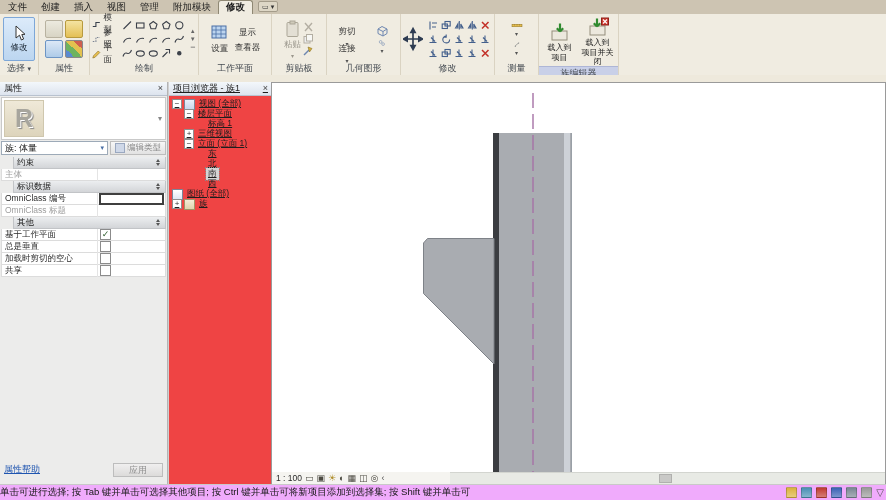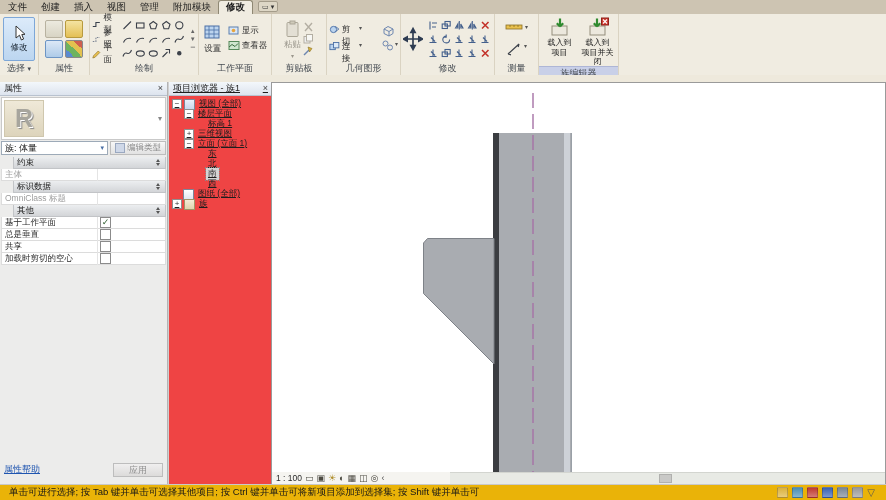--- a/index.html
+++ b/index.html
@@ -31,21 +31,21 @@
   .mini{width:16px;height:16px;border-radius:2px;}
   .draw-left{display:flex;flex-direction:column;gap:1px;font-size:8.5px;color:#333;}
   .draw-left .drow{display:flex;align-items:center;gap:2px;height:14px;}
   .dglyph{width:12px;height:11px;}
   .toolgrid{display:grid;grid-template-columns:repeat(5,13px);grid-auto-rows:14px;gap:0;}
   .tool{width:13px;height:14px;display:flex;align-items:center;justify-content:center;}
   .tool svg{stroke:#3c414a;fill:none;stroke-width:1.1;}
   .tool svg .f{fill:#3c414a;}
   .scrollcol{display:flex;flex-direction:column;justify-content:center;gap:2px;font-size:6px;color:#666;width:8px;text-align:center;}
   .vbtn{display:flex;flex-direction:column;align-items:center;font-size:8.5px;color:#333;gap:1px;}
-  .hitem{display:flex;gap:2px;font-size:8.5px;color:#333;height:14px;}
+  .hitem{display:flex;align-items:center;gap:2px;font-size:8.5px;color:#333;height:14px;flex-direction:column;}
   .stack{display:flex;flex-direction:column;gap:1px;justify-content:center;}
   .famedit-btn{width:36px;display:flex;flex-direction:column;align-items:center;font-size:8px;
                line-height:9px;color:#222;text-align:center;gap:1px;}
   .mgrid{display:grid;grid-template-columns:repeat(5,13px);grid-auto-rows:14px;}
   .mtool{width:13px;height:14px;display:flex;align-items:center;justify-content:center;}
   .mtool svg{stroke:#44608c;fill:none;stroke-width:1.1;}
   .mtool.red svg{stroke:#c22f27;stroke-width:1.5;}
   
   .optionsbar{position:absolute;top:75px;left:0;right:0;height:7px;background:#eee9dc;
               border-bottom:1px solid #c6bfae;}
@@ -115,23 +115,23 @@
   .refline{position:absolute;left:255px;top:10px;}
   .viewbar{position:absolute;left:0;bottom:0;height:12px;width:178px;background:#f5f4f0;
            display:flex;align-items:center;gap:3px;padding:0 4px;font-size:8.5px;color:#2a2a2a;box-sizing:border-box;}
   .vi{font-size:9px;line-height:10px;color:#4c4a42;}
   .vi.sun{color:#b08f2e;}
   .vexp{font-size:9px;color:#555;}
   .hscroll{position:absolute;left:178px;right:0;bottom:0;height:12px;background:#e8eae5;
            border-top:1px solid #d3d5d0;box-sizing:border-box;}
   .hthumb{position:absolute;left:209px;top:1px;bottom:1px;width:11px;background:#c9c9c7;border:1px solid #b0b0ae;}
   
-  .statusbar{position:absolute;left:0;right:0;bottom:0;height:16px;background:#eab308;
+  .statusbar{position:absolute;left:0;right:0;bottom:0;height:16px;background:#f0abfc;
              border-top:1px solid #c9c9c9;display:flex;justify-content:space-between;
-             align-items:center;padding:0 9px;font-size:9.5px;color:#161616;box-sizing:border-box;}
+             align-items:center;padding:0 0;font-size:9.5px;color:#161616;box-sizing:border-box;}
   .shint{white-space:nowrap;overflow:hidden;}
   .sicons{display:flex;gap:4px;align-items:center;flex:none;padding-right:2px;}
   .sic{width:9px;height:9px;border-radius:1px;}
   .funnel{font-size:10px;color:#555;line-height:10px;}
 </style>
 </head>
 <body>
 
 <div id="app">
 
@@ -487,21 +487,21 @@
           <svg width="16" height="14" viewBox="0 0 16 14">
             <path d="M2,12 L13,2 M2,12 l3,0.8 M13,2 l-0.8,3" stroke="#3c414a" stroke-width="1.2" fill="none"></path>
           </svg>
           <span style="font-size:6px;color:#555;">▾</span>
         </div>
       </div>
       <div class="rlabel">测量</div>
     </div>
 
     <div class="rpanel p-famedit">
-      <div class="rbody" style="gap:2px;align-items:flex-start;padding-top:3px;">
+      <div class="rbody" style="gap:2px;align-items:center;padding-top:3px;">
         <div class="famedit-btn">
           <svg width="22" height="20" viewBox="0 0 22 20">
             <rect x="3" y="9" width="15" height="9" fill="#ece8dd" stroke="#948e7c"></rect>
             <path d="M11,1.5 v8 M11,9.5 l-3.2,-3.2 M11,9.5 l3.2,-3.2" stroke="#2f8a2f" stroke-width="2.2" fill="none"></path>
           </svg>
           <span>载入到</span>
           <span>项目</span>
         </div>
         <div class="famedit-btn">
           <svg width="22" height="20" viewBox="0 0 22 20">
@@ -547,47 +547,53 @@
         </div>
         <div class="prow">
           <div class="plabel dis">主体</div>
           <div class="pval"></div>
         </div>
         <div class="psec">
           <span>标识数据</span>
           <span class="collapse-glyph"></span>
         </div>
         <div class="prow">
+          <div class="plabel">OmniClass 编号</div>
+          <div class="pval">
+            <div class="obox"></div>
+          </div>
+        </div>
+        <div class="prow">
           <div class="plabel dis">OmniClass 标题</div>
           <div class="pval"></div>
         </div>
         <div class="psec">
           <span>其他</span>
           <span class="collapse-glyph"></span>
         </div>
         <div class="prow">
           <div class="plabel">基于工作平面</div>
           <div class="pval">
             <div class="cb">✓</div>
           </div>
         </div>
         <div class="prow">
           <div class="plabel">总是垂直</div>
           <div class="pval">
             <div class="cb"></div>
           </div>
         </div>
         <div class="prow">
-          <div class="plabel">共享</div>
+          <div class="plabel">加载时剪切的空心</div>
           <div class="pval">
             <div class="cb"></div>
           </div>
         </div>
         <div class="prow">
-          <div class="plabel">加载时剪切的空心</div>
+          <div class="plabel">共享</div>
           <div class="pval">
             <div class="cb"></div>
           </div>
         </div>
       </div>
     <div class="pbottom">
       <span class="help">属性帮助</span>
       <span class="applybtn">应用</span>
     </div>
   </div>
@@ -628,21 +634,21 @@
           <span class="tlabel">北</span>
         </div>
         <div class="trow" style="padding-left: 27px;">
           <div class="spc"></div>
           <span class="tlabel selected">南</span>
         </div>
         <div class="trow" style="padding-left: 27px;">
           <div class="spc"></div>
           <span class="tlabel">西</span>
         </div>
-        <div class="trow" style="padding-left: 14px;">
+        <div class="trow" style="padding-left: 3px;">
           <div class="ticon ti-sheets"></div>
           <span class="tlabel">图纸 (全部)</span>
         </div>
         <div class="trow" style="padding-left: 3px;">
           <div class="exp">+</div>
           <div class="ticon ti-families"></div>
           <span class="tlabel">族</span>
         </div>
       </div>
   </div>

